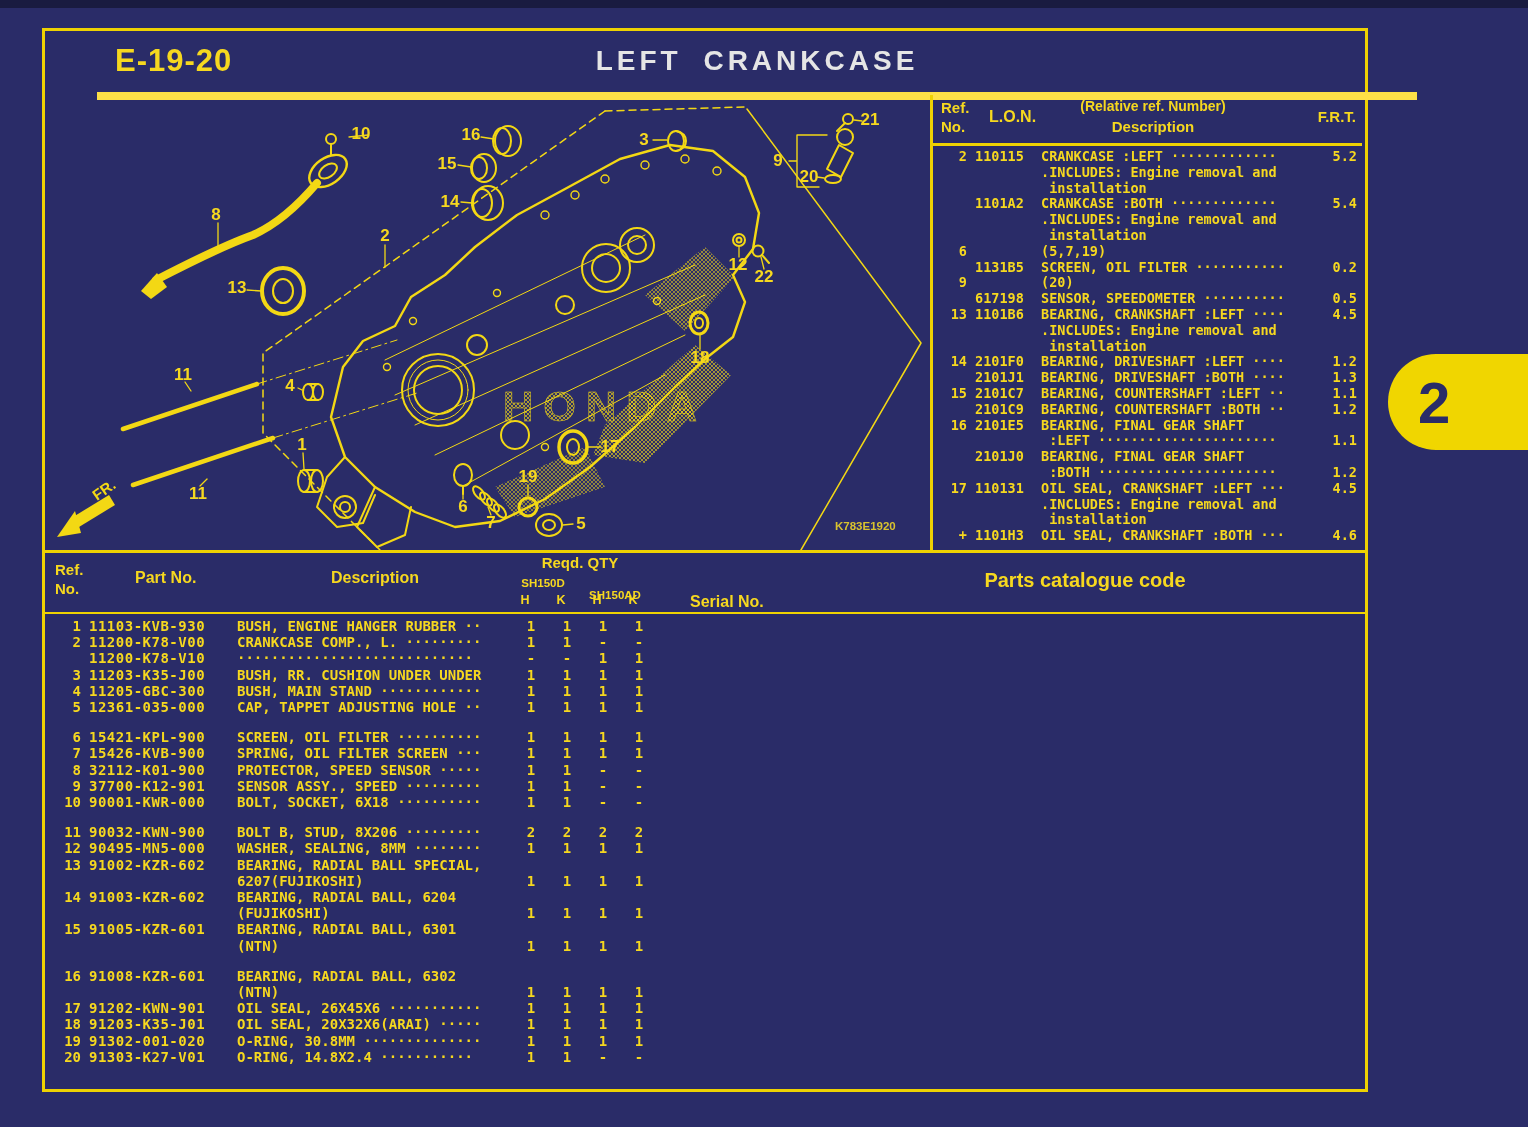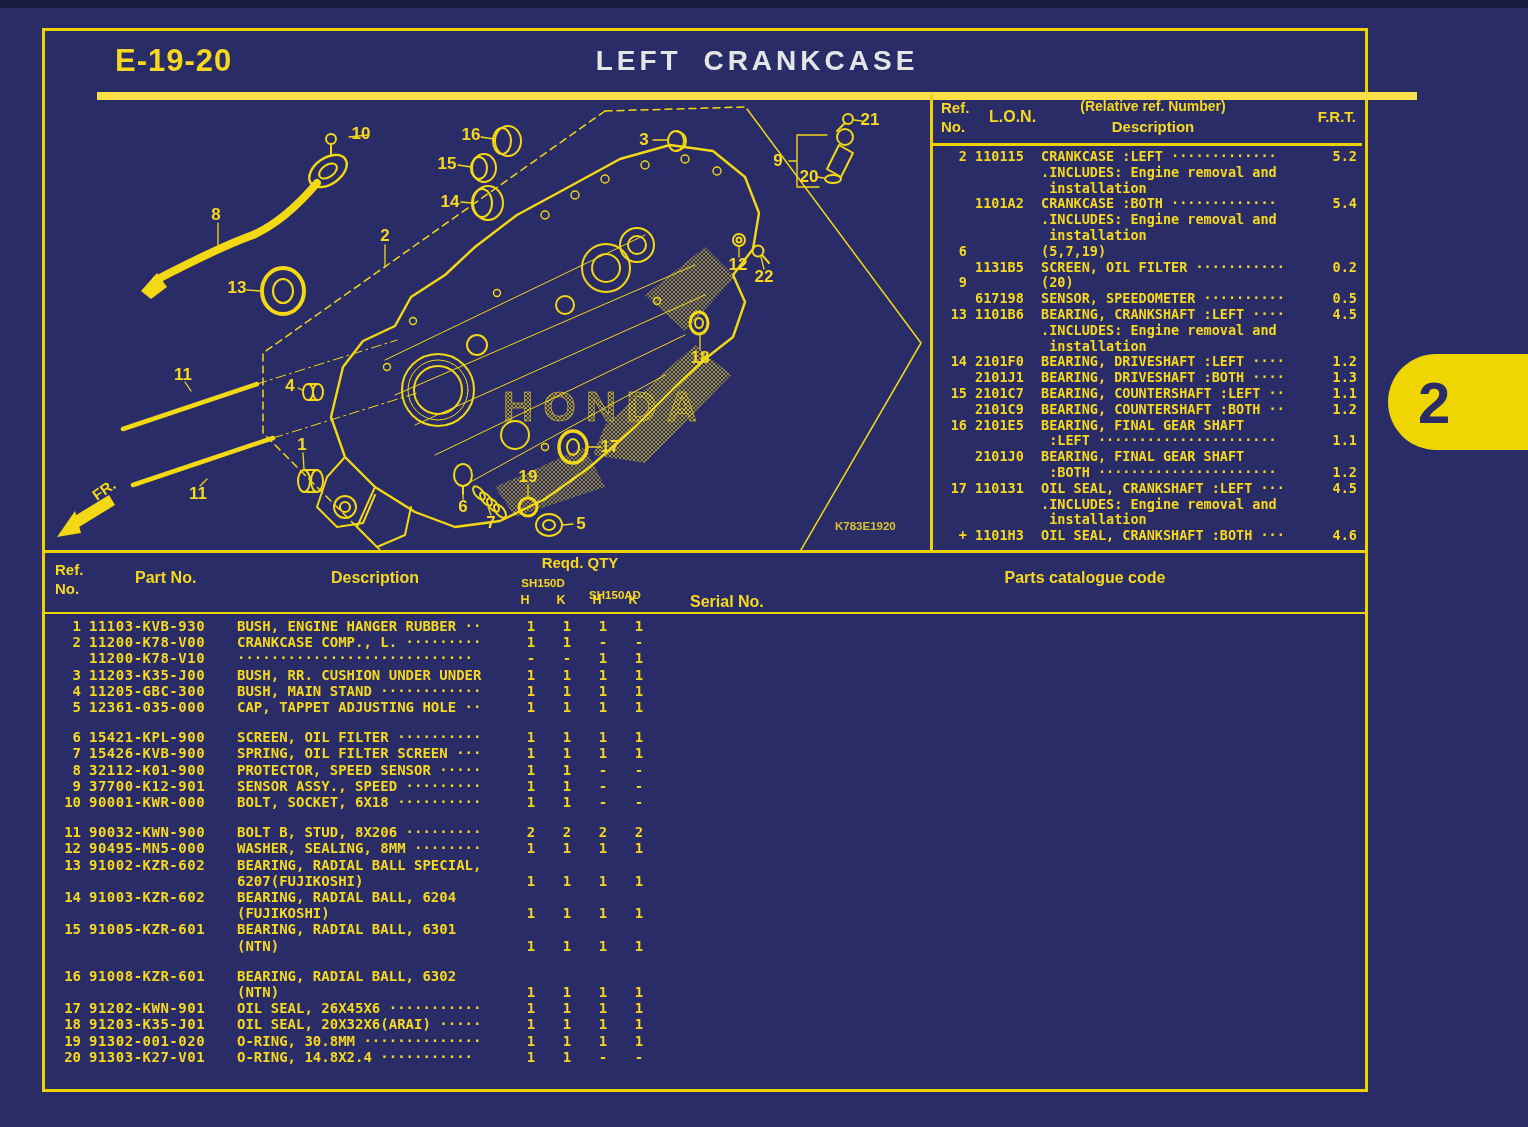--- a/index.html
+++ b/index.html
@@ -56,21 +56,21 @@
   .bh{position:relative;height:59px;border-bottom:2px solid #eed202;color:#f6d81f;font-weight:bold;}
   .bh .b-ref{position:absolute;left:10px;top:8px;font-size:15px;}
   .bh .b-no{position:absolute;left:10px;top:27px;font-size:15px;}
   .bh .b-part{position:absolute;left:90px;top:16px;font-size:16px;}
   .bh .b-desc{position:absolute;left:230px;width:200px;top:16px;text-align:center;font-size:16px;}
   .bh .b-qty{position:absolute;left:455px;width:160px;top:1px;text-align:center;font-size:15px;}
   .bh .b-m1{position:absolute;left:462px;width:72px;top:24px;text-align:center;font-size:11.5px;}
   .bh .b-m2{position:absolute;left:534px;width:72px;top:36px;text-align:center;font-size:11.5px;}
   .bh .b-sub{position:absolute;top:40px;width:36px;text-align:center;font-size:12.5px;}
   .bh .b-serial{position:absolute;left:645px;top:16px;font-size:16px;margin-top:24px;}
-  .bh .b-cat{position:absolute;left:900px;width:280px;top:16px;text-align:center;font-size:16px;}
+  .bh .b-cat{position:absolute;left:900px;width:280px;top:16px;text-align:center;font-size:20px;}
   .pt-rows{padding-top:4px;}
   .pt-line{
     display:flex;white-space:pre;color:#f6d81f;
     font-family:"DejaVu Sans Mono",monospace;font-size:14px;font-weight:bold;line-height:16.2px;
   }
   .pt-ref{width:36px;text-align:right;flex:none;}
   .pt-part{width:142px;margin-left:8px;flex:none;letter-spacing:.5px;}
   .pt-desc{width:276px;margin-left:6px;flex:none;}
   .pt-desc.right{text-align:left;}
   .pt-q{width:36px;text-align:center;flex:none;}

